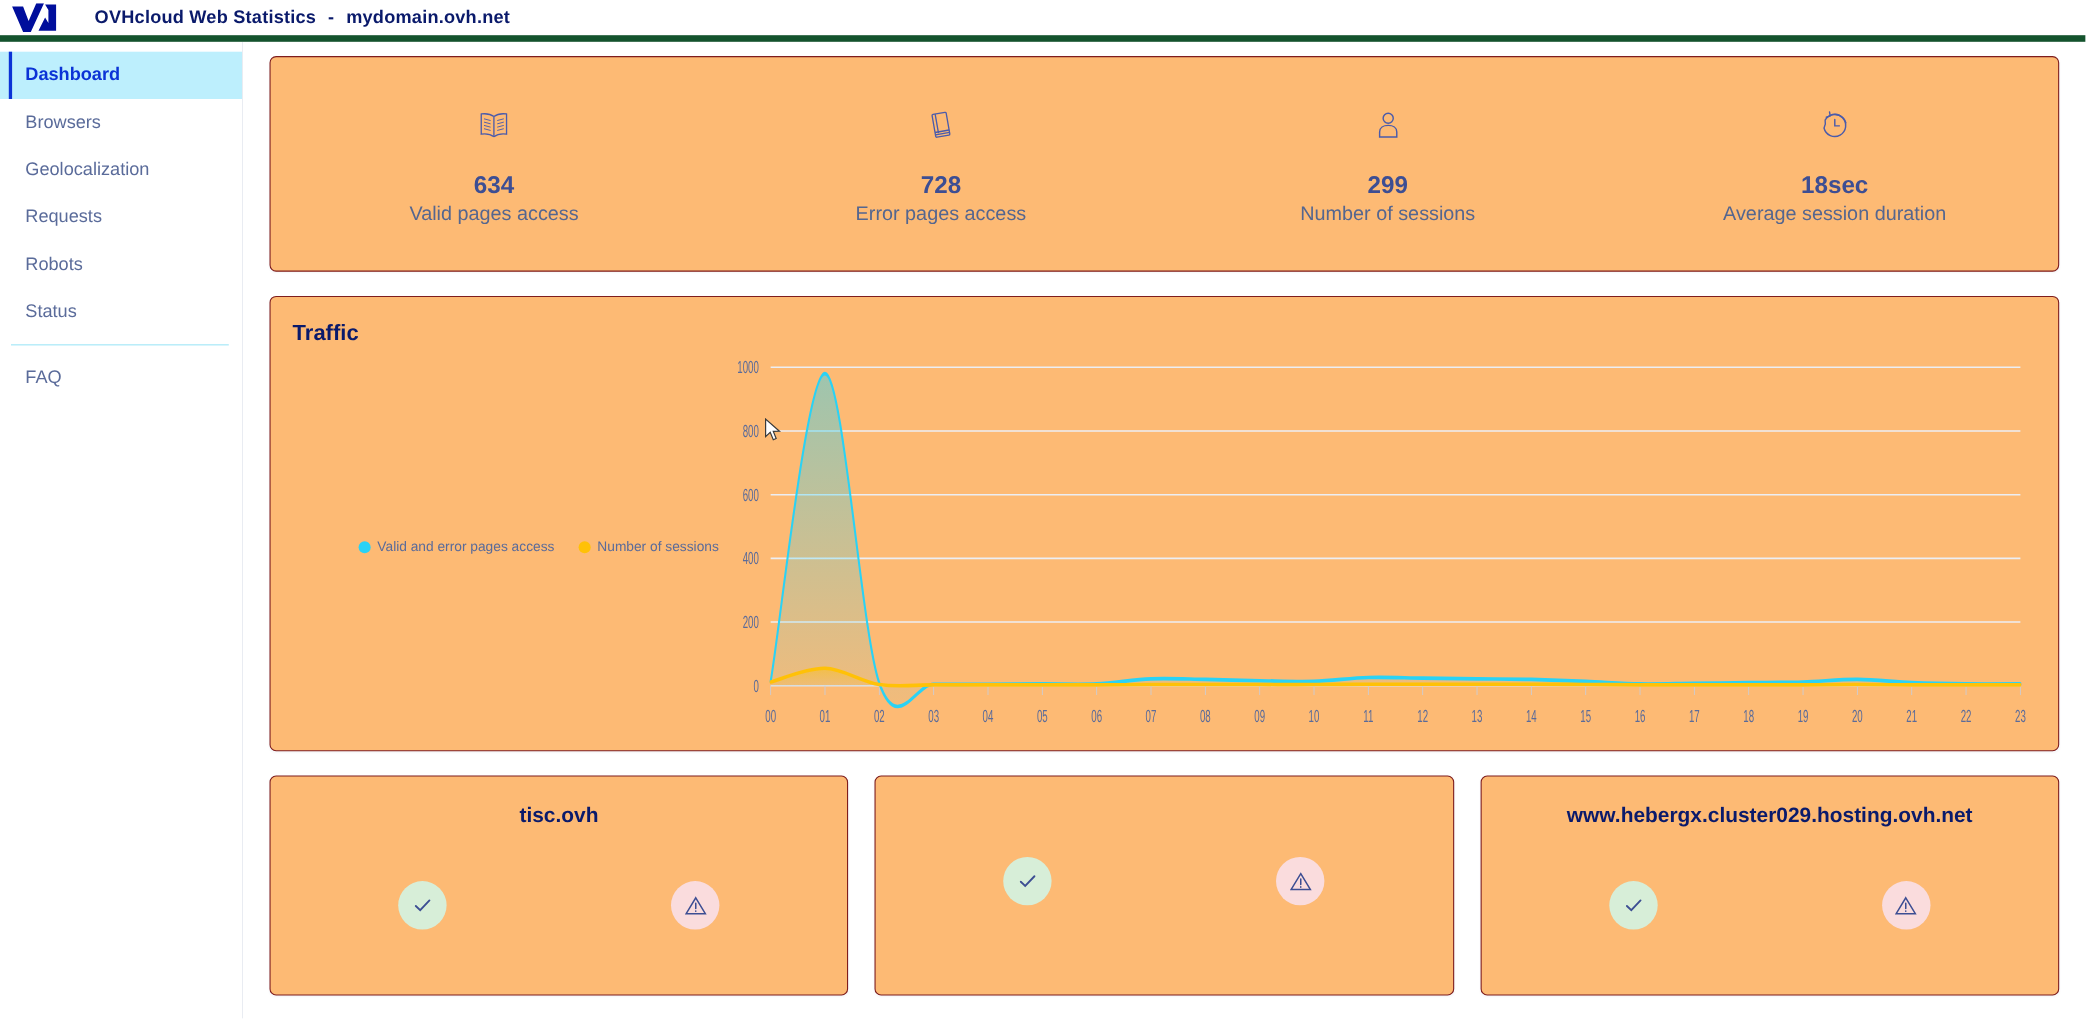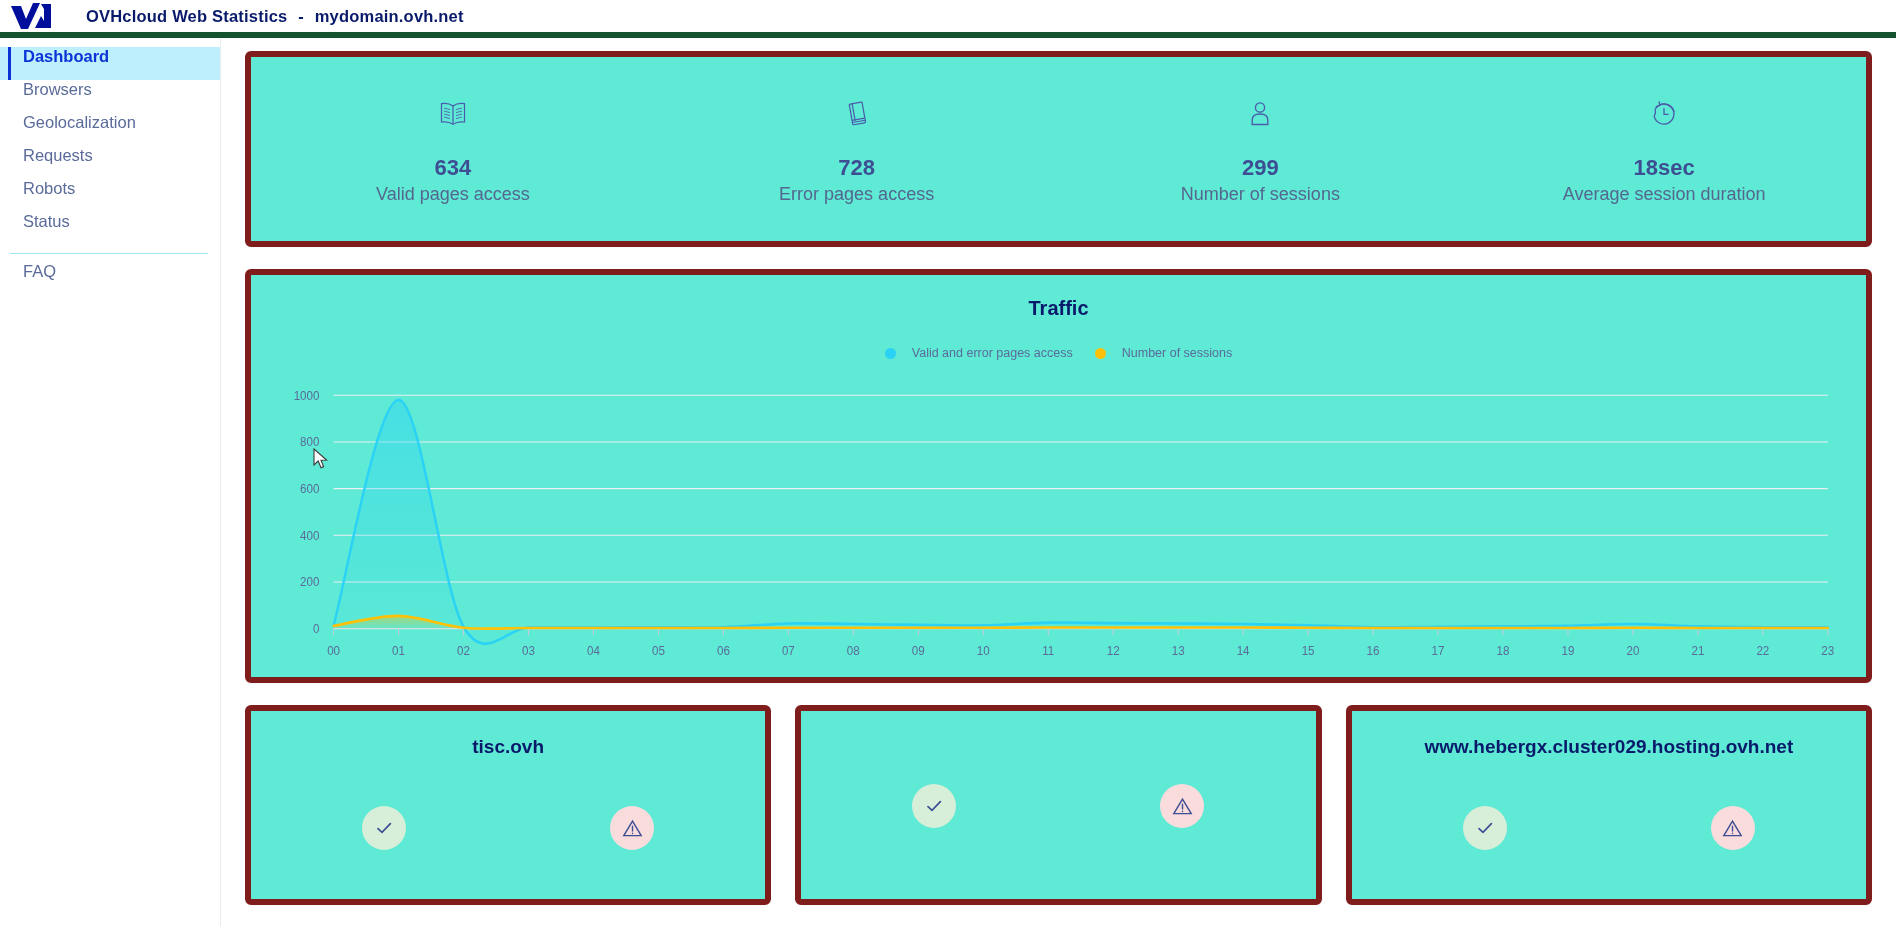--- a/index.html
+++ b/index.html
@@ -39,22 +39,23 @@
 
   
   .sidebar {
     width: 221px;
     flex: 0 0 221px;
     background: #ffffff;
     border-right: 1px solid #e9ecf2;
     padding-top: 9px;
   }
   .nav-item {
-    height: 33px;
-    display: flex;
+    height: 43px;
+    display: flex;
+    align-items: center;
     padding-left: 23px;
     font-size: 16.5px;
     color: #5a6b9a;
     position: relative;
     cursor: pointer;
     white-space: nowrap;
   }
   .nav-item.active {
     background: #bdeffd;
     color: #0b33d6;
@@ -99,22 +100,22 @@
     padding-left: 12px;
     font-size: 16px;
     color: #55668f;
     white-space: nowrap;
   }
   .field-period .field-input { width: 238px; }
   .field-domain .field-input { width: 238px; }
 
   
   .card {
-    background: #5eead4;
-    border: 6px solid #7f1d1d;
+    background: #fdba74;
+    border: 1px solid #7f1d1d;
     border-radius: 6px;
     box-shadow: 0 1px 2px rgba(30,40,90,.04);
   }
 
   
   .stat-strip {
     height: 196px;
     display: flex;
     align-items: center;
     margin-bottom: 22px;
@@ -140,35 +141,35 @@
     margin-top: 3px;
     white-space: nowrap;
   }
 
   
   .chart-card {
     height: 414px;
     margin-bottom: 22px;
     padding: 22px 20px 6px 20px;
     display: flex;
-    flex-direction: column;
+    flex-direction: row;
   }
   .chart-title {
     text-align: center;
     font-size: 20px;
     font-weight: bold;
     color: #0a1a6b;
   }
   .legend {
     display: flex;
     justify-content: center;
     gap: 22px;
     margin-top: 26px;
   }
-  .legend-item { display: flex; align-items: center; gap: 16px; }
+  .legend-item { display: flex; align-items: center; gap: 6px; }
   .legend-dot { width: 11px; height: 11px; border-radius: 50%; }
   .legend-text { font-size: 12.5px; color: #5a6b9a; white-space: nowrap; }
   .plot-wrap { flex: 1 1 auto; position: relative; margin-top: 8px; }
   .plot-svg { position: absolute; left: 0; top: 0; width: 100%; height: 100%; }
 
   
   .domain-row { display: flex; gap: 24px; }
   .domain-card {
     flex: 1 1 0;
     height: 200px;

